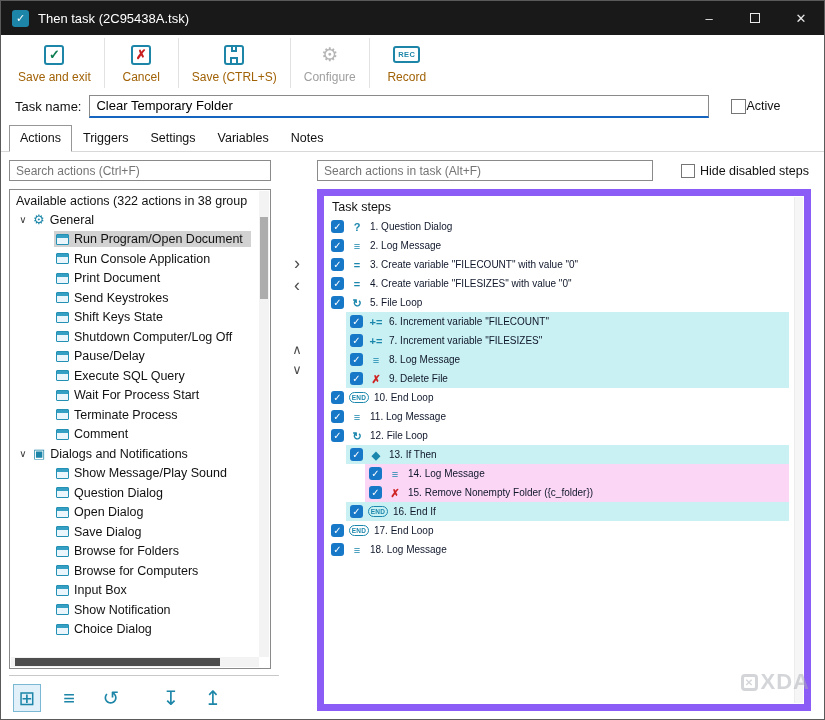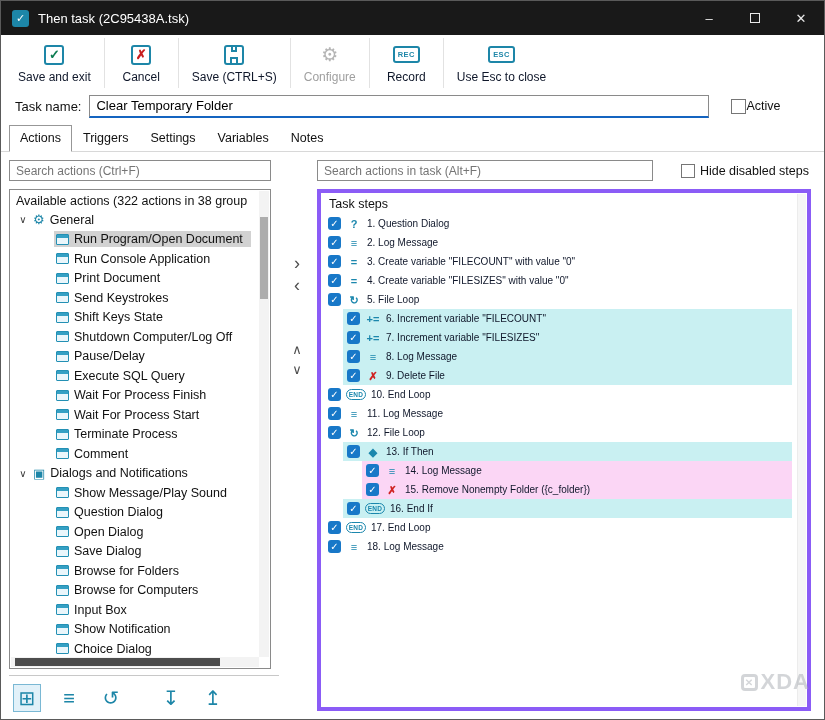--- a/index.html
+++ b/index.html
@@ -14,21 +14,21 @@
   .tb-title{font-size:13px;}
   .tb-controls{margin-left:auto;display:flex;height:100%;}
   .tb-btn{width:46px;display:flex;align-items:center;justify-content:center;color:#e9e9e9;font-size:13px;}
   .max-box{width:10px;height:10px;border:1px solid #e9e9e9;}
 
   
   .toolbar{flex:0 0 55px;display:flex;align-items:stretch;padding:3px 4px 2px 4px;background:#fff;}
   .tbtn{display:flex;flex-direction:column;align-items:center;justify-content:center;gap:3px;
     padding:0 13px;border-right:1px solid #e2e2e2;min-width:74px;cursor:default;}
   .tbtn:last-child{border-right:none;}
-  .tbtn .lbl{font-size:12px;color:#0f172a;white-space:nowrap;}
+  .tbtn .lbl{font-size:12px;color:#a16207;white-space:nowrap;}
   .tbtn.disabled .lbl{color:#9f9f9f;}
   .icwrap{height:24px;display:flex;align-items:center;justify-content:center;}
   .ic-box{width:20px;height:20px;border:2px solid #1d86a8;border-radius:3px;display:flex;
     align-items:center;justify-content:center;background:#fff;}
   .chk-g{color:#0e7d52;font-weight:bold;font-size:13px;line-height:1;}
   .x-r{color:#c81e1e;font-weight:bold;font-size:13px;line-height:1;}
   .ic-floppy{position:relative;width:20px;height:20px;border:2px solid #1d86a8;border-radius:3px;display:inline-block;background:#fff;}
   .fl-top{position:absolute;top:0;left:5px;width:6px;height:5px;border:2px solid #1d86a8;border-top:none;}
   .fl-bot{position:absolute;bottom:0;left:4px;width:8px;height:6px;border:2px solid #1d86a8;border-bottom:none;}
   .gear-gray{font-size:19px;color:#b5b5b5;line-height:1;}
@@ -82,21 +82,21 @@
   .arrow.small{font-size:13px;height:20px;line-height:20px;}
   .arrow.up{margin-top:44px;}
 
   .right-col{flex:1;display:flex;flex-direction:column;padding:8px 13px 0 2px;min-height:0;position:relative;}
   .right-top{display:flex;align-items:center;margin-bottom:8px;}
   .search-right{width:336px;height:21px;border:1px solid #8a8a8a;font-size:12px;padding:0 6px;
     font-family:inherit;outline:none;}
   .hide-wrap{margin-left:auto;display:flex;align-items:center;gap:5px;font-size:12.5px;padding-right:2px;}
   .cbx-sm{width:14px;height:14px;border:1px solid #767676;background:#fff;}
 
-  .steps-box{flex:1;border:4px solid #8b5cf6;position:relative;overflow:hidden;margin-bottom:8px;
+  .steps-box{flex:1;border:7px solid #8b5cf6;position:relative;overflow:hidden;margin-bottom:8px;
     padding:2px 15px 2px 3px;}
   .steps-header{font-size:12.5px;padding:2px 0 3px 5px;}
   .steps-vscroll{position:absolute;top:1px;right:1px;bottom:1px;width:9px;background:#f6f6f6;border-left:1px solid #ececec;}
   .srow{display:flex;align-items:center;height:19px;gap:5px;padding-left:4px;white-space:nowrap;}
   .bg-cyan{background:#c9f0f2;}
   .bg-pink{background:#fbd6f5;}
   .scheck{flex:0 0 13px;width:13px;height:13px;background:#1878c8;border-radius:3px;color:#fff;
     font-size:10px;line-height:13px;text-align:center;}
   .sicon{min-width:16px;height:14px;font-size:11px;line-height:14px;text-align:center;color:#1b87ad;font-weight:bold;}
   .sicon.r{color:#cf2222;}
@@ -158,26 +158,20 @@
           <span class="gear-gray">⚙</span>
         </span>
       <span class="lbl">Configure</span>
     </div>
     <div class="tbtn">
       <span class="icwrap">
           <span class="ic-tag">REC</span>
         </span>
       <span class="lbl">Record</span>
     </div>
-    <div class="tbtn">
-      <span class="icwrap">
-          <span class="ic-tag">ESC</span>
-        </span>
-      <span class="lbl">Use Esc to close</span>
-    </div>
   </div>
 
   <div class="taskrow">
     <label>Task name:</label>
     <input class="task-input" type="text" value="Clear Temporary Folder" style="">
     <span class="active-wrap">
       <span class="cbx"></span>
       <span>Active</span>
     </span>
   </div>
@@ -241,26 +235,20 @@
             <div class="trow item">
               <span class="iw">
                 <span class="ticon"></span>
                 <span class="tlabel">Pause/Delay</span>
               </span>
             </div>
             <div class="trow item">
               <span class="iw">
                 <span class="ticon"></span>
                 <span class="tlabel">Execute SQL Query</span>
-              </span>
-            </div>
-            <div class="trow item">
-              <span class="iw">
-                <span class="ticon"></span>
-                <span class="tlabel">Wait For Process Finish</span>
               </span>
             </div>
             <div class="trow item">
               <span class="iw">
                 <span class="ticon"></span>
                 <span class="tlabel">Wait For Process Start</span>
               </span>
             </div>
             <div class="trow item">
               <span class="iw">

